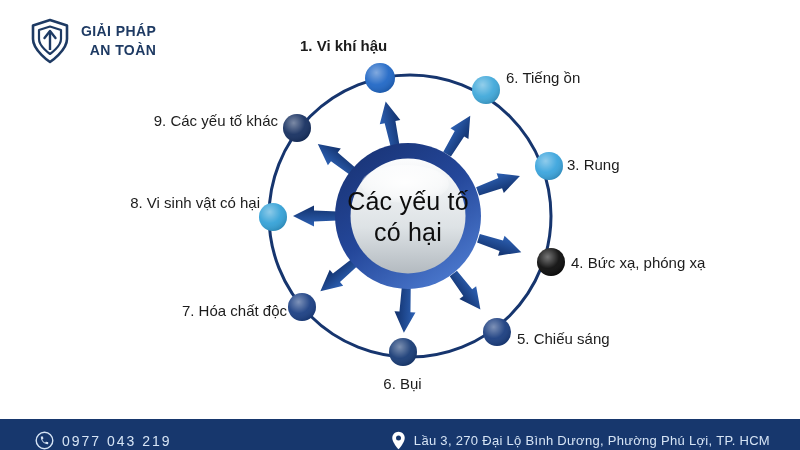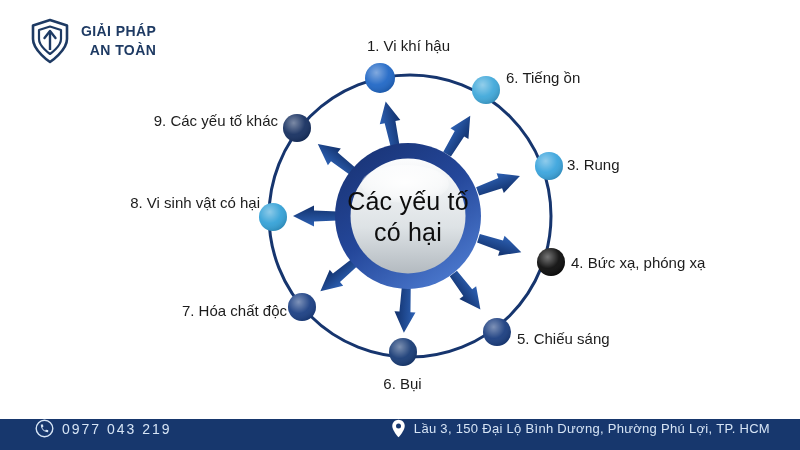--- a/index.html
+++ b/index.html
@@ -29,36 +29,36 @@
   .center-text {
     position: absolute; left: 318px; top: 186px; width: 180px;
     text-align: center; color: #0d0d0d;
     font-size: 25px; line-height: 31px; letter-spacing: 0.2px;
   }
 
   .spoke-label {
     position: absolute;
     font-size: 15px; color: #1c1c1c; white-space: nowrap;
   }
-  .lbl-1 { left: 300px; top: 37px;  width: 150px; text-align: right; }
+  .lbl-1 { left: 300px; top: 37px;  width: 150px; text-align: left; font-weight: bold; }
   .lbl-2 { left: 506px; top: 69px;  }
   .lbl-3 { left: 567px; top: 156px; }
   .lbl-4 { left: 571px; top: 254px; }
   .lbl-5 { left: 517px; top: 330px; }
   .lbl-6 { left: 330px; top: 375px; width: 145px; text-align: center; }
   .lbl-7 { right: 513px; top: 302px; text-align: right; }
   .lbl-8 { right: 540px; top: 194px; text-align: right; }
   .lbl-9 { right: 522px; top: 112px; text-align: right; }
 
   
   .footer {
     position: absolute; left: 0; bottom: 0;
     width: 800px; height: 31px;
     background: #17376d;
-    display: flex; align-items: flex-start; justify-content: space-between;
+    display: flex; align-items: flex-end; justify-content: space-between;
     padding: 0 30px 0 35px;
     color: #d6e4f5;
   }
   .footer-group { display: flex; align-items: center; gap: 8px; }
   .footer-phone-text { font-size: 14px; letter-spacing: 2px; }
   .footer-address-text { font-size: 13px; letter-spacing: 0.3px; }
 </style>
 </head>
 <body>
 
@@ -184,15 +184,15 @@
       <circle cx="9.5" cy="9.5" r="8.3" fill="none" stroke="#d6e4f5" stroke-width="1.4"></circle>
       <path fill="#d6e4f5" transform="translate(4.6,4.6) scale(0.41)" d="M6.6 10.8c1.4 2.8 3.8 5.1 6.6 6.6l2.2-2.2c.3-.3.7-.4 1-.2 1.1.4 2.3.6 3.6.6.6 0 1 .4 1 1V20c0 .6-.4 1-1 1C10.8 21 3 13.2 3 3c0-.6.4-1 1-1h3.5c.6 0 1 .4 1 1 0 1.2.2 2.4.6 3.6.1.3 0 .7-.2 1l-2.3 2.2z"></path>
     </svg>
     <span class="footer-phone-text">0977 043 219</span>
   </div>
   <div class="footer-group">
     <svg width="15" height="19" viewBox="0 0 24 30">
       <path fill="#ffffff" d="M12 1C6.5 1 2 5.5 2 11c0 7.5 10 18 10 18s10-10.5 10-18c0-5.5-4.5-10-10-10z"></path>
       <circle cx="12" cy="11" r="4" fill="#17376d"></circle>
     </svg>
-    <span class="footer-address-text">Lầu 3, 150 Đại Lộ Bình Dương, Phường Phú Lợi, TP. HCM</span>
+    <span class="footer-address-text">Lầu 3, 270 Đại Lộ Bình Dương, Phường Phú Lợi, TP. HCM</span>
   </div>
 </div>
 
 </body></html>

